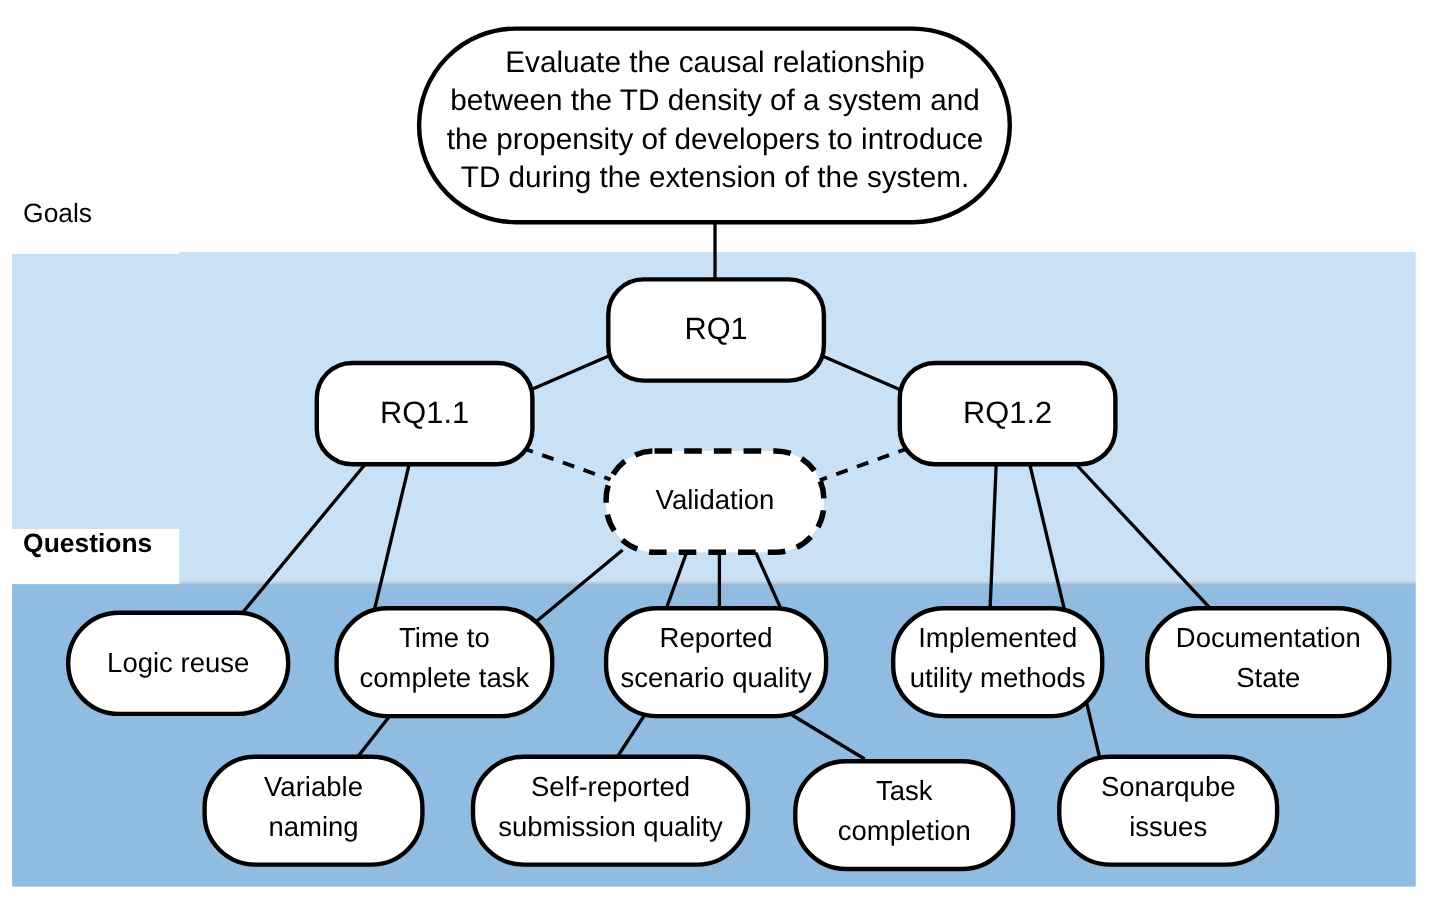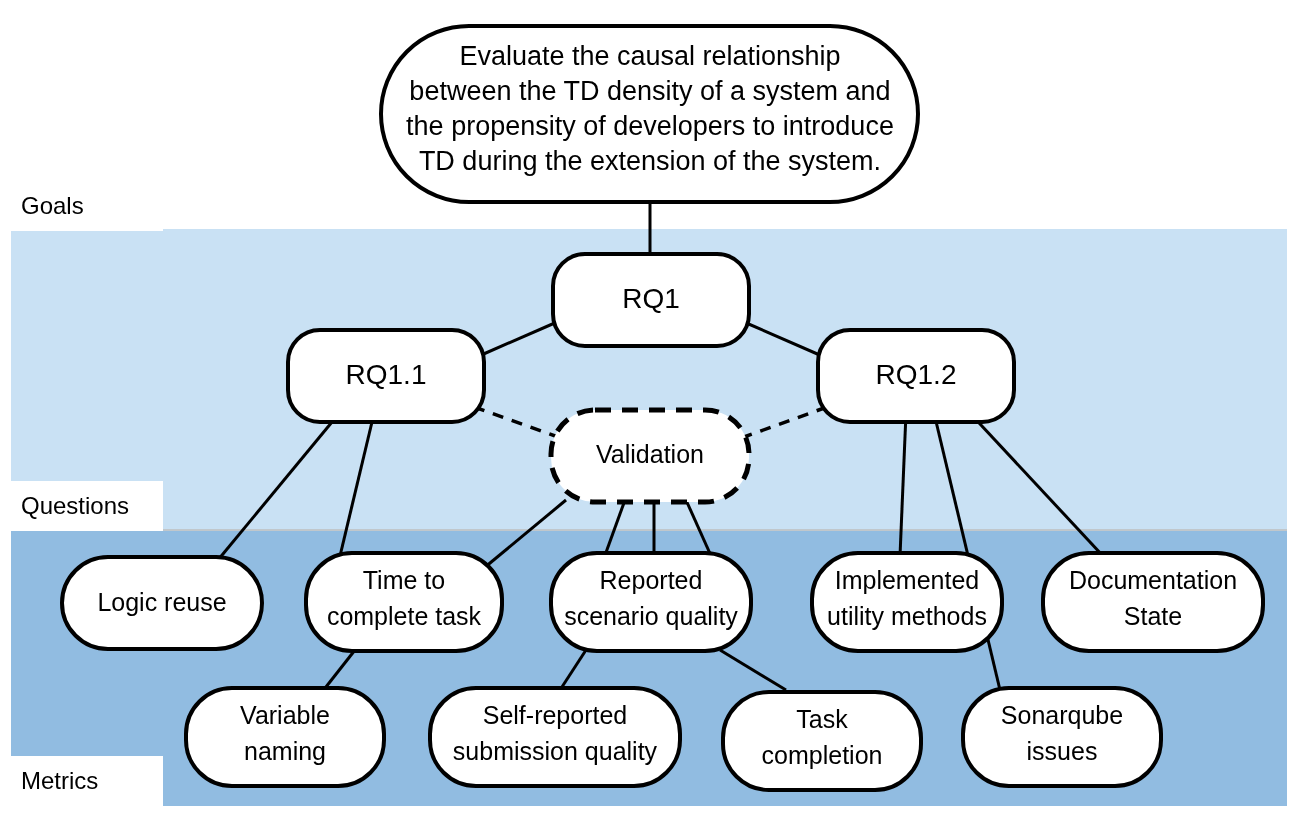--- a/index.html
+++ b/index.html
@@ -55,21 +55,21 @@
   }
   .goal-label { font-size: 27px; }
   .rq-label   { font-size: 28px; }
   .val-label  { font-size: 25px; }
   .metric-label { font-size: 25px; }
 
   .lane-tab {
     position: absolute;
     background: #ffffff;
     display: flex;
-    align-items: center;
+    align-items: flex-start;
     padding-left: 10px;
     box-sizing: border-box;
     font-size: 24px;
     color: #000000;
     font-family: "Liberation Sans", sans-serif;
     white-space: nowrap;
   }
 </style>
 </head>
 <body>
@@ -196,21 +196,18 @@
       <rect class="node-shape" x="963" y="688" width="198" height="98" rx="46" ry="46"></rect>
       <text class="node-label metric-label" x="1062" y="717">Sonarqube</text>
       <text class="node-label metric-label" x="1062" y="753">issues</text>
     </g>
   </svg>
 
   <div class="lane-tab" style="left:11px; top:181px; width:152px; height:50px;">
     <span>Goals</span>
   </div>
 
-  <div class="lane-tab" style="left:11px; top:481px; width:152px; height:50px;">
+  <div class="lane-tab" style="left:11px; top:481px; width:152px; height:50px;font-weight:bold;">
     <span>Questions</span>
   </div>
 
-  <div class="lane-tab" style="left:11px; top:756px; width:152px; height:50px;">
-    <span>Metrics</span>
-  </div>
 
 </div>
 
 </body></html>

